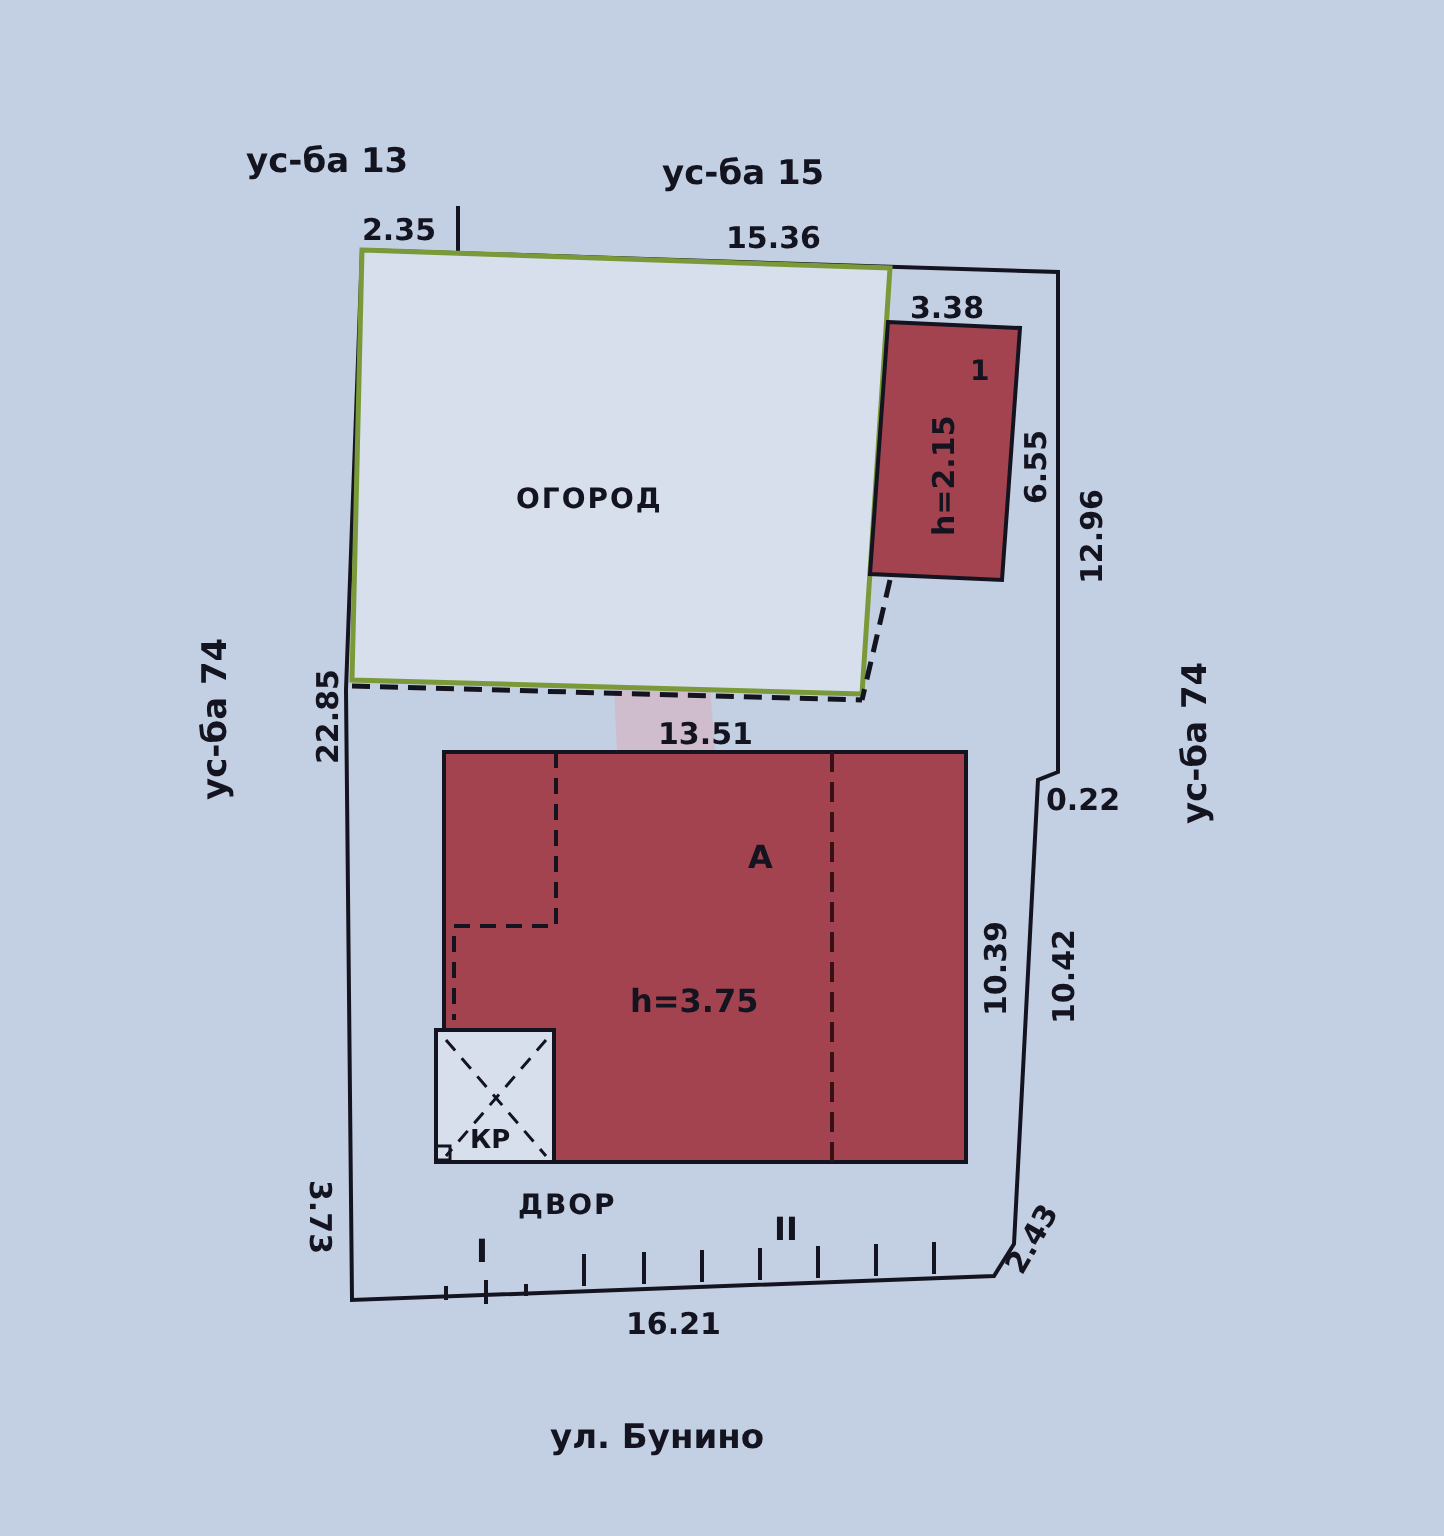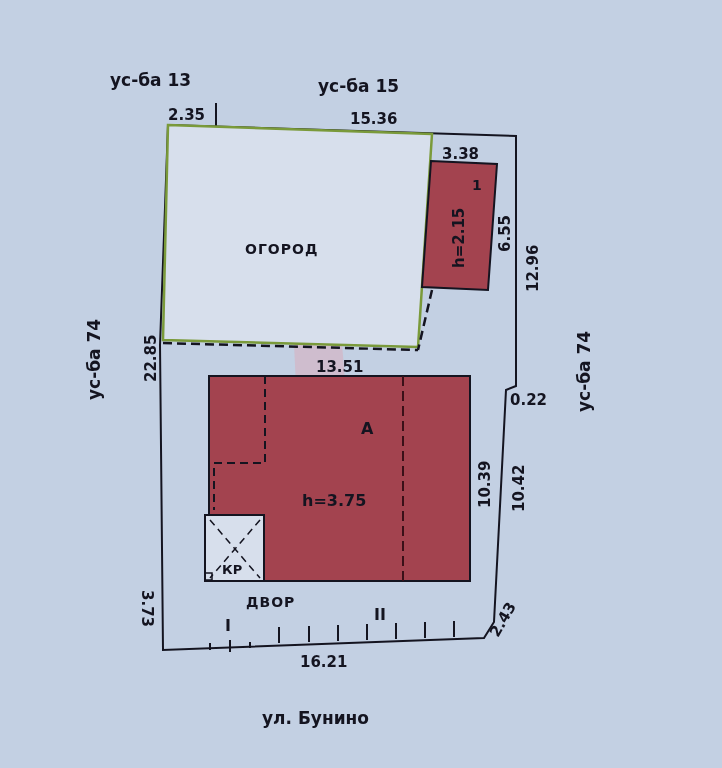--- a/index.html
+++ b/index.html
@@ -1,21 +1,21 @@
 <!DOCTYPE html>
 <html><head>
   <meta charset="utf-8">
   <style>
     html, body { margin: 0; padding: 0; }
     body {
       width: 722px; height: 768px; overflow: hidden;
       background: #c3d0e3;
       font-family: "DejaVu Sans", sans-serif;
     }
-    #stage { position: relative; width: 627px; height: 768px; }
+    #stage { position: relative; width: 627px; height: 768px; margin-left: 13px; }
     svg { position: absolute; left: 0; top: 0; }
     .lbl {
       font-family: "DejaVu Sans", sans-serif;
       fill: #141420;
       font-weight: bold;
     }
   </style>
 </head>
 <body>
 

